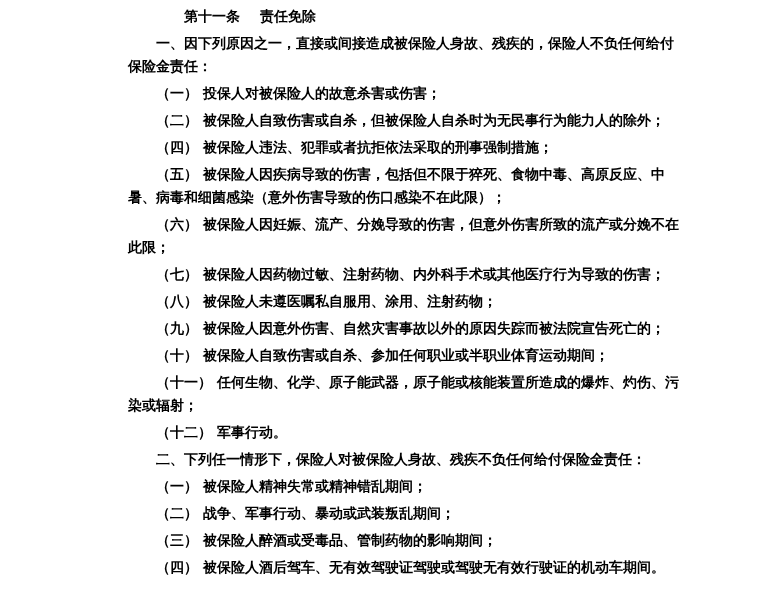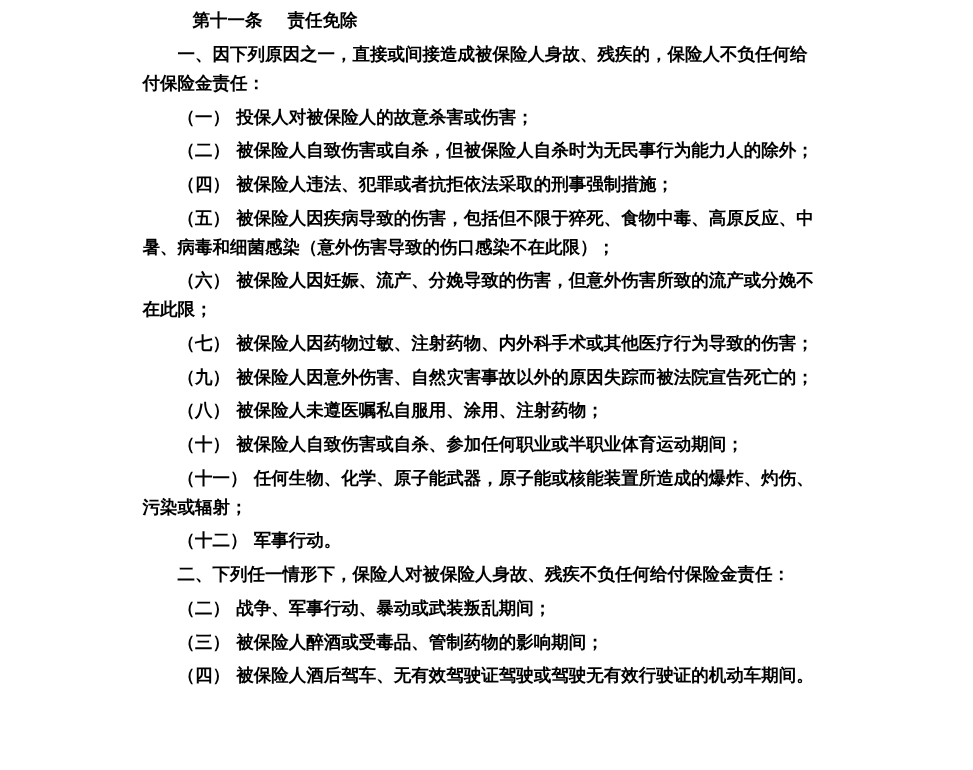--- a/index.html
+++ b/index.html
@@ -9,30 +9,30 @@
     font-family: "Liberation Sans", "DejaVu Sans", sans-serif;
   }
   .page {
     position: relative;
     width: 778px; height: 616px;
     background: #ffffff;
     overflow: hidden;
   }
   .doc {
     position: absolute;
-    left: 98px; top: 5px;
+    left: 128px; top: 5px;
     width: 558px;
     color: #000000;
     font-weight: 700;
     font-size: 14px;
     line-height: 23px;
     text-align: left;
   }
   .para {
-    margin: 0 0 4px 16px;
+    margin: 0 0 4px 0;
     text-indent: 28px;
     word-break: break-all;
   }
   .heading { margin: 0 0 4px 0; text-indent: 28px; white-space: nowrap; }
   .clause-no { display: inline-block; margin-right: 20px; }
   .item-no { margin-right: 5px; }
 </style>
 </head>
 <body>
 
@@ -42,26 +42,27 @@
     <p class="heading"><span class="clause-no">第十一条</span><span>责任免除</span></p>
 
     <p class="para">一、因下列原因之一，直接或间接造成被保险人身故、残疾的，保险人不负任何给付保险金责任：</p>
 
     <p class="para"><span class="item-no">（一）</span><span>投保人对被保险人的故意杀害或伤害；</span></p>
     <p class="para"><span class="item-no">（二）</span><span>被保险人自致伤害或自杀，但被保险人自杀时为无民事行为能力人的除外；</span></p>
     <p class="para"><span class="item-no">（四）</span><span>被保险人违法、犯罪或者抗拒依法采取的刑事强制措施；</span></p>
     <p class="para"><span class="item-no">（五）</span><span>被保险人因疾病导致的伤害，包括但不限于猝死、食物中毒、高原反应、中暑、病毒和细菌感染（意外伤害导致的伤口感染不在此限）；</span></p>
     <p class="para"><span class="item-no">（六）</span><span>被保险人因妊娠、流产、分娩导致的伤害，但意外伤害所致的流产或分娩不在此限；</span></p>
     <p class="para"><span class="item-no">（七）</span><span>被保险人因药物过敏、注射药物、内外科手术或其他医疗行为导致的伤害；</span></p>
+    <p class="para"><span class="item-no">（八）</span><span>被保险人未遵医嘱私自服用、涂用、注射药物；</span></p>
     <p class="para"><span class="item-no">（九）</span><span>被保险人因意外伤害、自然灾害事故以外的原因失踪而被法院宣告死亡的；</span></p>
-    <p class="para"><span class="item-no">（八）</span><span>被保险人未遵医嘱私自服用、涂用、注射药物；</span></p>
     <p class="para"><span class="item-no">（十）</span><span>被保险人自致伤害或自杀、参加任何职业或半职业体育运动期间；</span></p>
     <p class="para"><span class="item-no">（十一）</span><span>任何生物、化学、原子能武器，原子能或核能装置所造成的爆炸、灼伤、污染或辐射；</span></p>
     <p class="para"><span class="item-no">（十二）</span><span>军事行动。</span></p>
 
     <p class="para">二、下列任一情形下，保险人对被保险人身故、残疾不负任何给付保险金责任：</p>
 
+    <p class="para"><span class="item-no">（一）</span><span>被保险人精神失常或精神错乱期间；</span></p>
     <p class="para"><span class="item-no">（二）</span><span>战争、军事行动、暴动或武装叛乱期间；</span></p>
     <p class="para"><span class="item-no">（三）</span><span>被保险人醉酒或受毒品、管制药物的影响期间；</span></p>
     <p class="para"><span class="item-no">（四）</span><span>被保险人酒后驾车、无有效驾驶证驾驶或驾驶无有效行驶证的机动车期间。</span></p>
 
   </div>
 </div>
 
 </body></html>

